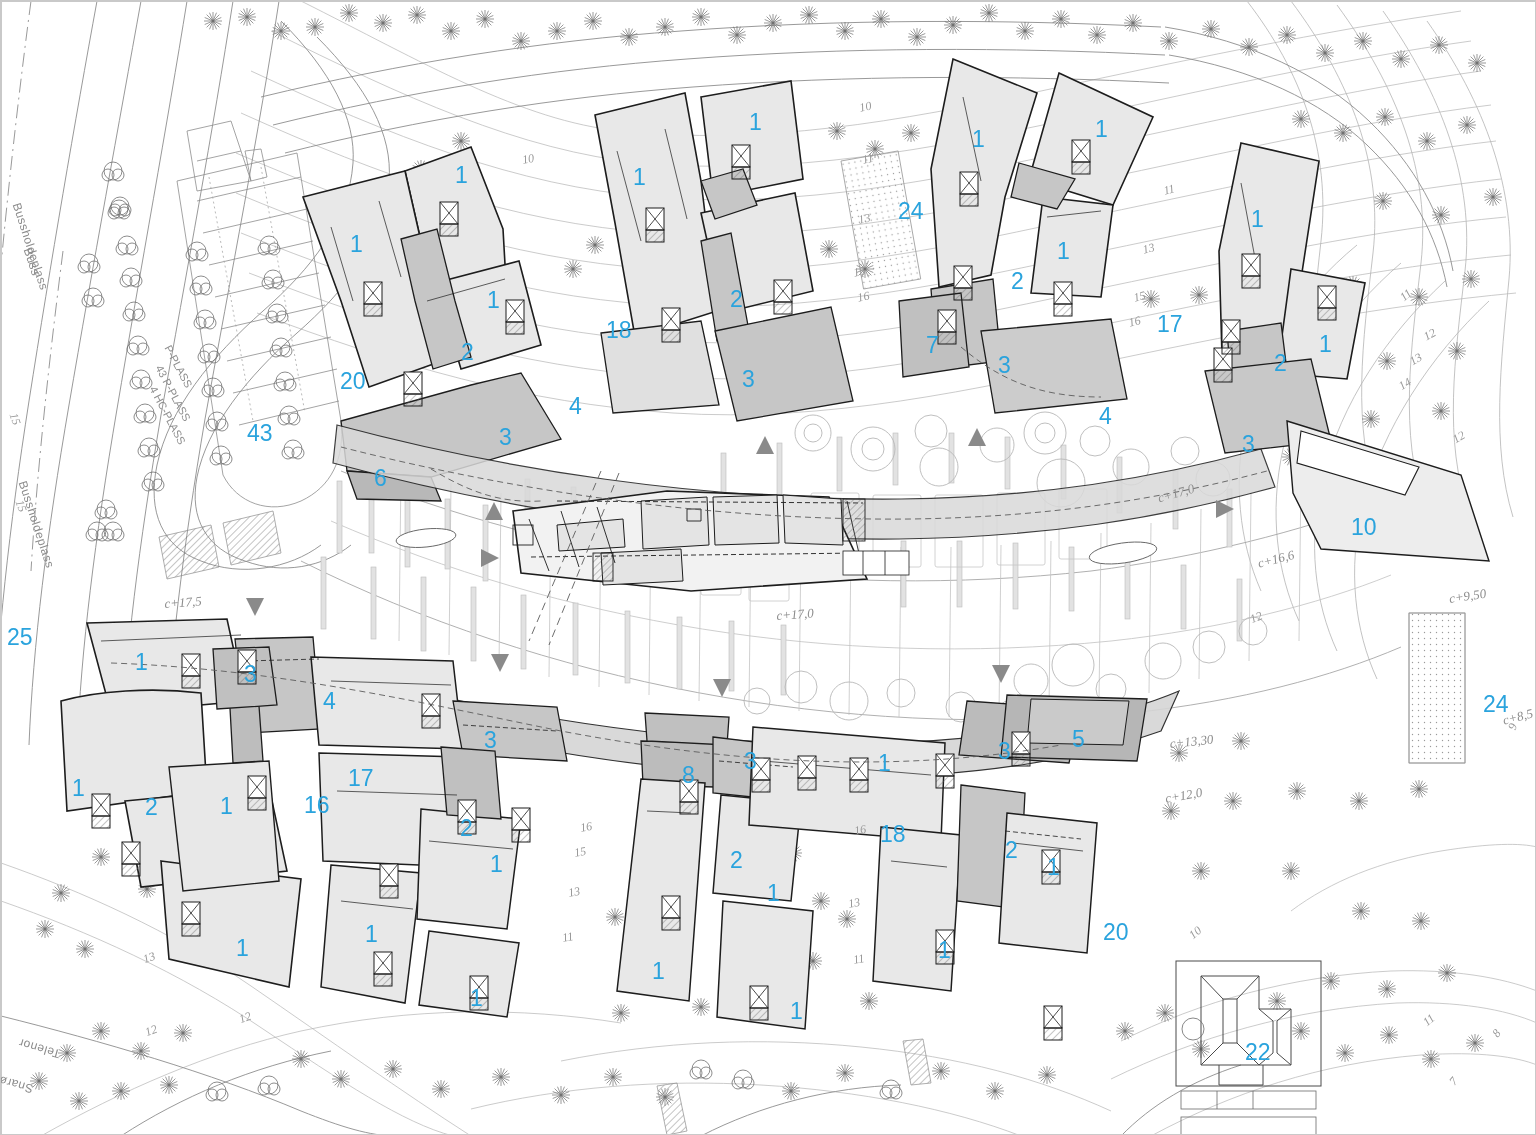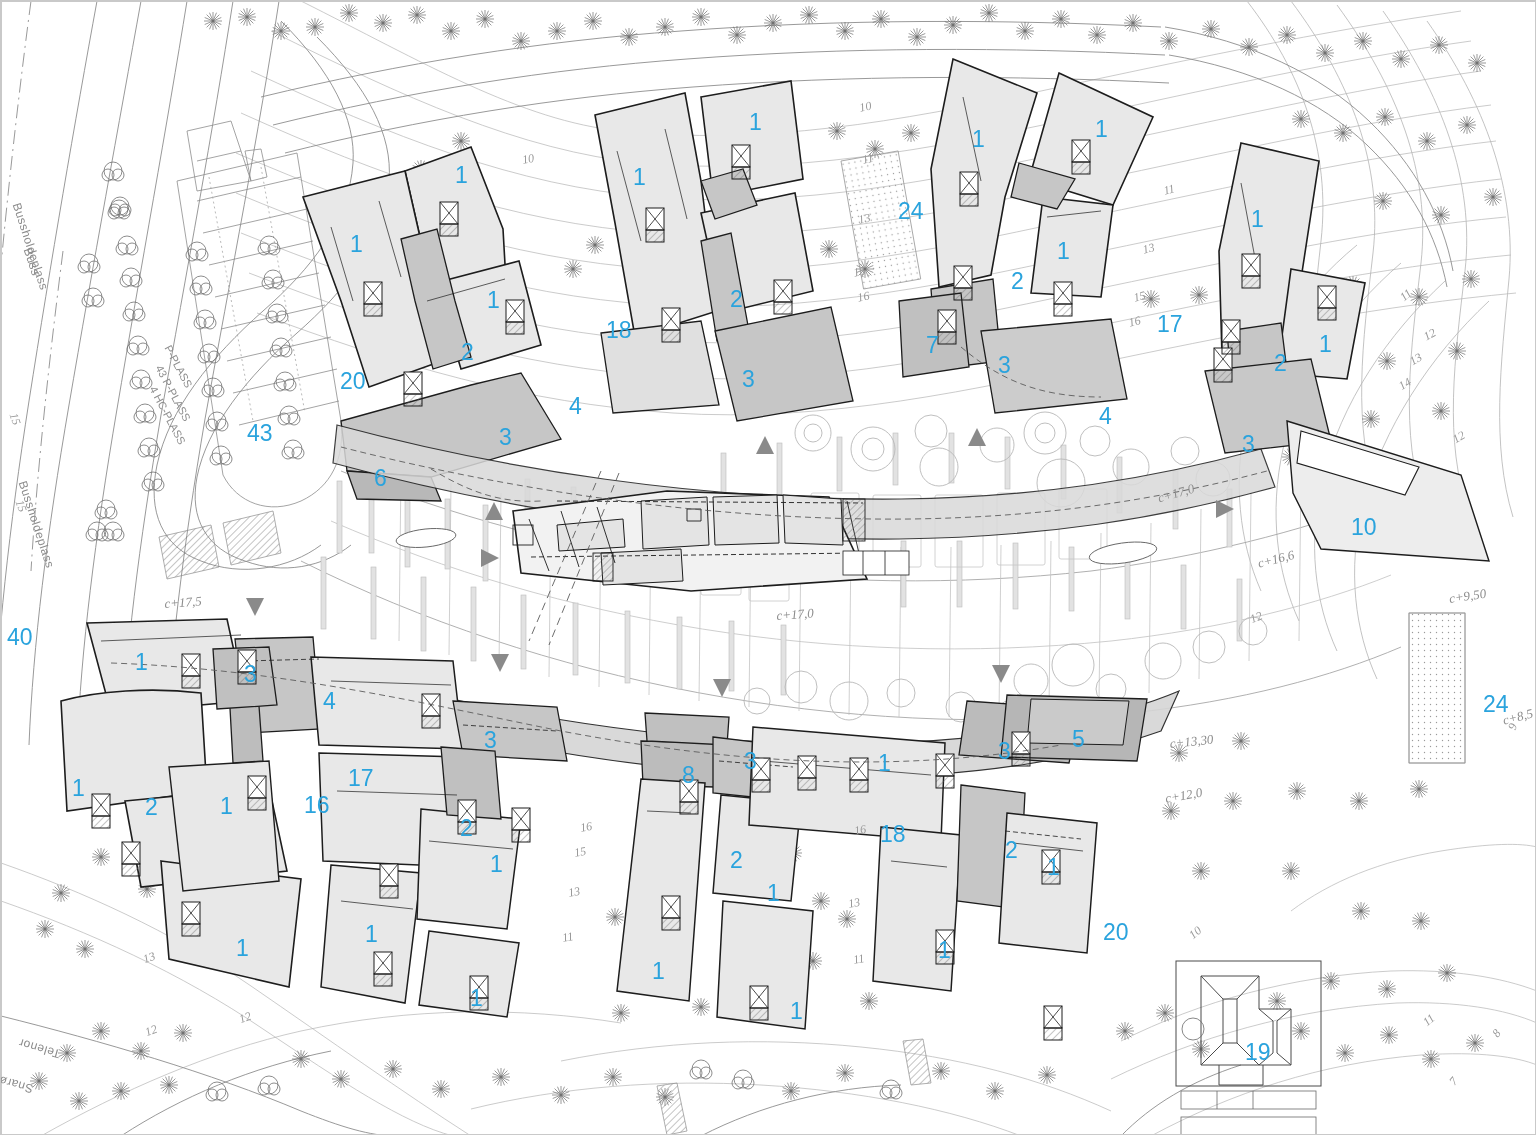--- a/index.html
+++ b/index.html
@@ -688,21 +688,21 @@
 
   <div id="key-layer">
       <div class="lbl m" style="left: 349px; top: 232px; transform-origin: left top;">1</div>
       <div class="lbl m" style="left: 454px; top: 163px; transform-origin: left top;">1</div>
       <div class="lbl m" style="left: 486px; top: 288px; transform-origin: left top;">1</div>
       <div class="lbl m" style="left: 460px; top: 340px; transform-origin: left top;">2</div>
       <div class="lbl m" style="left: 498px; top: 425px; transform-origin: left top;">3</div>
       <div class="lbl m" style="left: 373px; top: 466px; transform-origin: left top;">6</div>
       <div class="lbl m" style="left: 339px; top: 369px; transform-origin: left top;">20</div>
       <div class="lbl m" style="left: 246px; top: 421px; transform-origin: left top;">43</div>
-      <div class="lbl m" style="left: 6px; top: 625px; transform-origin: left top;">40</div>
+      <div class="lbl m" style="left: 6px; top: 625px; transform-origin: left top;">25</div>
       <div class="lbl m" style="left: 568px; top: 394px; transform-origin: left top;">4</div>
       <div class="lbl m" style="left: 632px; top: 165px; transform-origin: left top;">1</div>
       <div class="lbl m" style="left: 605px; top: 318px; transform-origin: left top;">18</div>
       <div class="lbl m" style="left: 729px; top: 287px; transform-origin: left top;">2</div>
       <div class="lbl m" style="left: 748px; top: 110px; transform-origin: left top;">1</div>
       <div class="lbl m" style="left: 741px; top: 367px; transform-origin: left top;">3</div>
       <div class="lbl m" style="left: 897px; top: 199px; transform-origin: left top;">24</div>
       <div class="lbl m" style="left: 971px; top: 127px; transform-origin: left top;">1</div>
       <div class="lbl m" style="left: 1094px; top: 117px; transform-origin: left top;">1</div>
       <div class="lbl m" style="left: 1056px; top: 239px; transform-origin: left top;">1</div>
@@ -738,21 +738,21 @@
       <div class="lbl m" style="left: 729px; top: 848px; transform-origin: left top;">2</div>
       <div class="lbl m" style="left: 766px; top: 881px; transform-origin: left top;">1</div>
       <div class="lbl m" style="left: 651px; top: 959px; transform-origin: left top;">1</div>
       <div class="lbl m" style="left: 789px; top: 999px; transform-origin: left top;">1</div>
       <div class="lbl m" style="left: 937px; top: 938px; transform-origin: left top;">1</div>
       <div class="lbl m" style="left: 997px; top: 739px; transform-origin: left top;">3</div>
       <div class="lbl m" style="left: 1071px; top: 727px; transform-origin: left top;">5</div>
       <div class="lbl m" style="left: 1004px; top: 838px; transform-origin: left top;">2</div>
       <div class="lbl m" style="left: 1046px; top: 855px; transform-origin: left top;">1</div>
       <div class="lbl m" style="left: 1102px; top: 920px; transform-origin: left top;">20</div>
-      <div class="lbl m" style="left: 1244px; top: 1040px; transform-origin: left top;">19</div>
+      <div class="lbl m" style="left: 1244px; top: 1040px; transform-origin: left top;">22</div>
     </div>
   <div id="elev-layer">
       <div class="elev" style="left: 163px; top: 595px; transform: rotate(-4deg); transform-origin: left top;">c+17,5</div>
       <div class="elev" style="left: 775px; top: 607px; transform: rotate(-4deg); transform-origin: left top;">c+17,0</div>
       <div class="elev" style="left: 1155px; top: 490px; transform: rotate(-16deg); transform-origin: left top;">c+17,0</div>
       <div class="elev" style="left: 1255px; top: 555px; transform: rotate(-14deg); transform-origin: left top;">c+16,6</div>
       <div class="elev" style="left: 1168px; top: 735px; transform: rotate(-6deg); transform-origin: left top;">c+13,30</div>
       <div class="elev" style="left: 1163px; top: 790px; transform: rotate(-10deg); transform-origin: left top;">c+12,0</div>
       <div class="elev" style="left: 1447px; top: 590px; transform: rotate(-8deg); transform-origin: left top;">c+9,50</div>
       <div class="elev" style="left: 1500px; top: 712px; transform: rotate(-14deg); transform-origin: left top;">c+8,5</div>

